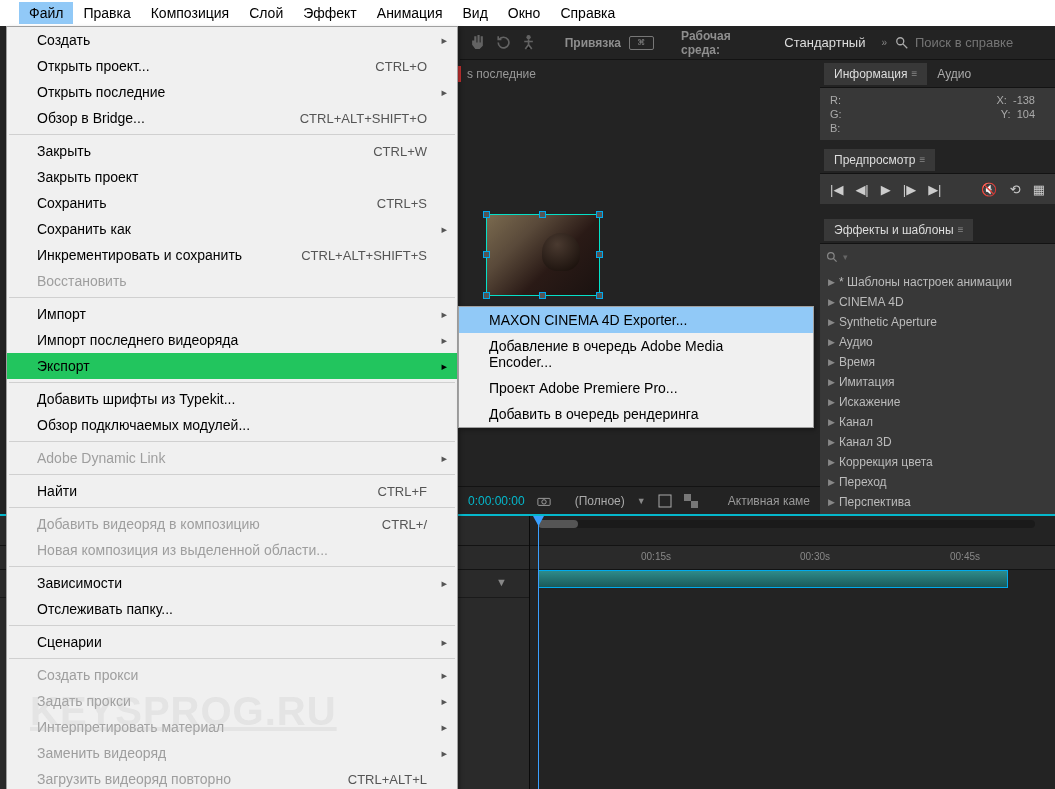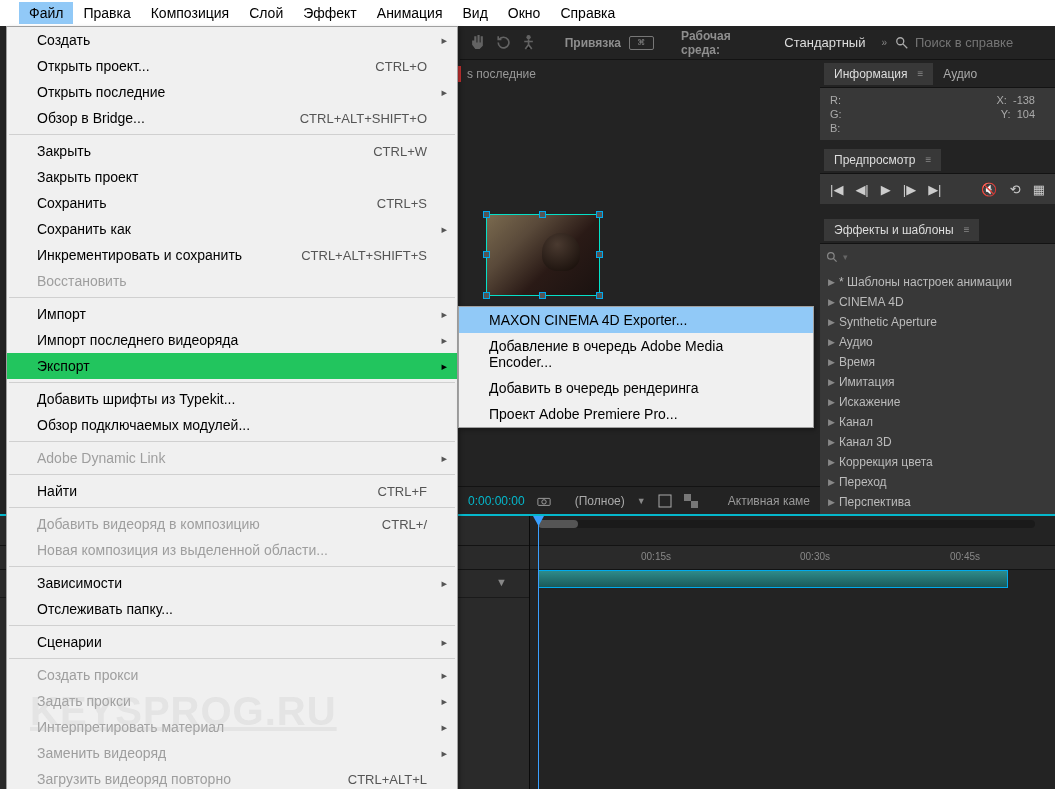--- a/index.html
+++ b/index.html
@@ -12,21 +12,21 @@
 .top-toolbar { position: absolute; left: 460px; right: 0; top: 26px; height: 34px; background: #232323; display: flex; align-items: center; gap: 8px; padding: 0 10px; border-bottom: 1px solid #131313; }
 .tb-icon { width: 18px; height: 18px; opacity: .55; }
 .tb-label { color: #8e8e8e; font-size: 12px; font-weight: bold; }
 .snap-box { width: 26px; height: 14px; border: 1px solid #777; border-radius: 2px; display: flex; align-items: center; justify-content: center; font-size: 8px; color: #888; }
 .workspace { color: #ddd; padding: 2px 8px; font-size: 13px; }
 .search-wrap { display: flex; align-items: center; gap: 6px; margin-left: auto; }
 .search-input { background: transparent; border: none; outline: none; color: #ddd; font-size: 13px; width: 130px; }
 
 .right-panels { position: absolute; top: 60px; right: 0; width: 235px; background: #232323; }
 .panel-tabs { background: #232323; display: flex; align-items: center; height: 28px; padding-left: 4px; border-bottom: 1px solid #131313; }
-.panel-tab { padding: 4px 10px; font-size: 12px; color: #aaa; display: flex; align-items: center; gap: 6px; }
+.panel-tab { padding: 4px 10px; font-size: 12px; color: #aaa; display: flex; align-items: center; }
 .panel-tab.active { background: #383838; color: #ddd; }
 .tab-menu { color: #888; font-size: 10px; padding-left: 4px; }
 .info-body { background: #383838; padding: 6px 10px; font-size: 11px; color: #aaa; display: flex; gap: 40px; }
 .info-body .col { display: flex; flex-direction: column; gap: 2px; }
 .col2 { margin-left: auto; margin-right: 10px; text-align: right; }
 
 .preview-panel { margin-top: 6px; }
 .preview-ctrls { background: #383838; height: 30px; display: flex; align-items: center; gap: 12px; padding: 0 10px; }
 .pv-icon { color: #ccc; font-size: 13px; }
 
@@ -429,17 +429,17 @@
     </div>
     <div class="dd-item disabled">
       <span>Загрузить видеоряд повторно</span>
       <span class="dd-short">CTRL+ALT+L</span>
     </div>
   </div>
 
 <div class="submenu">
     <div class="sm-item highlighted">MAXON CINEMA 4D Exporter...</div>
     <div class="sm-item">Добавление в очередь Adobe Media Encoder...</div>
+    <div class="sm-item">Проект Adobe Premiere Pro...</div>
     <div class="sm-item">Добавить в очередь рендеринга</div>
-    <div class="sm-item">Проект Adobe Premiere Pro...</div>
   </div>
 
 <div class="watermark">KEYSPROG.RU</div>
 
 </body></html>

